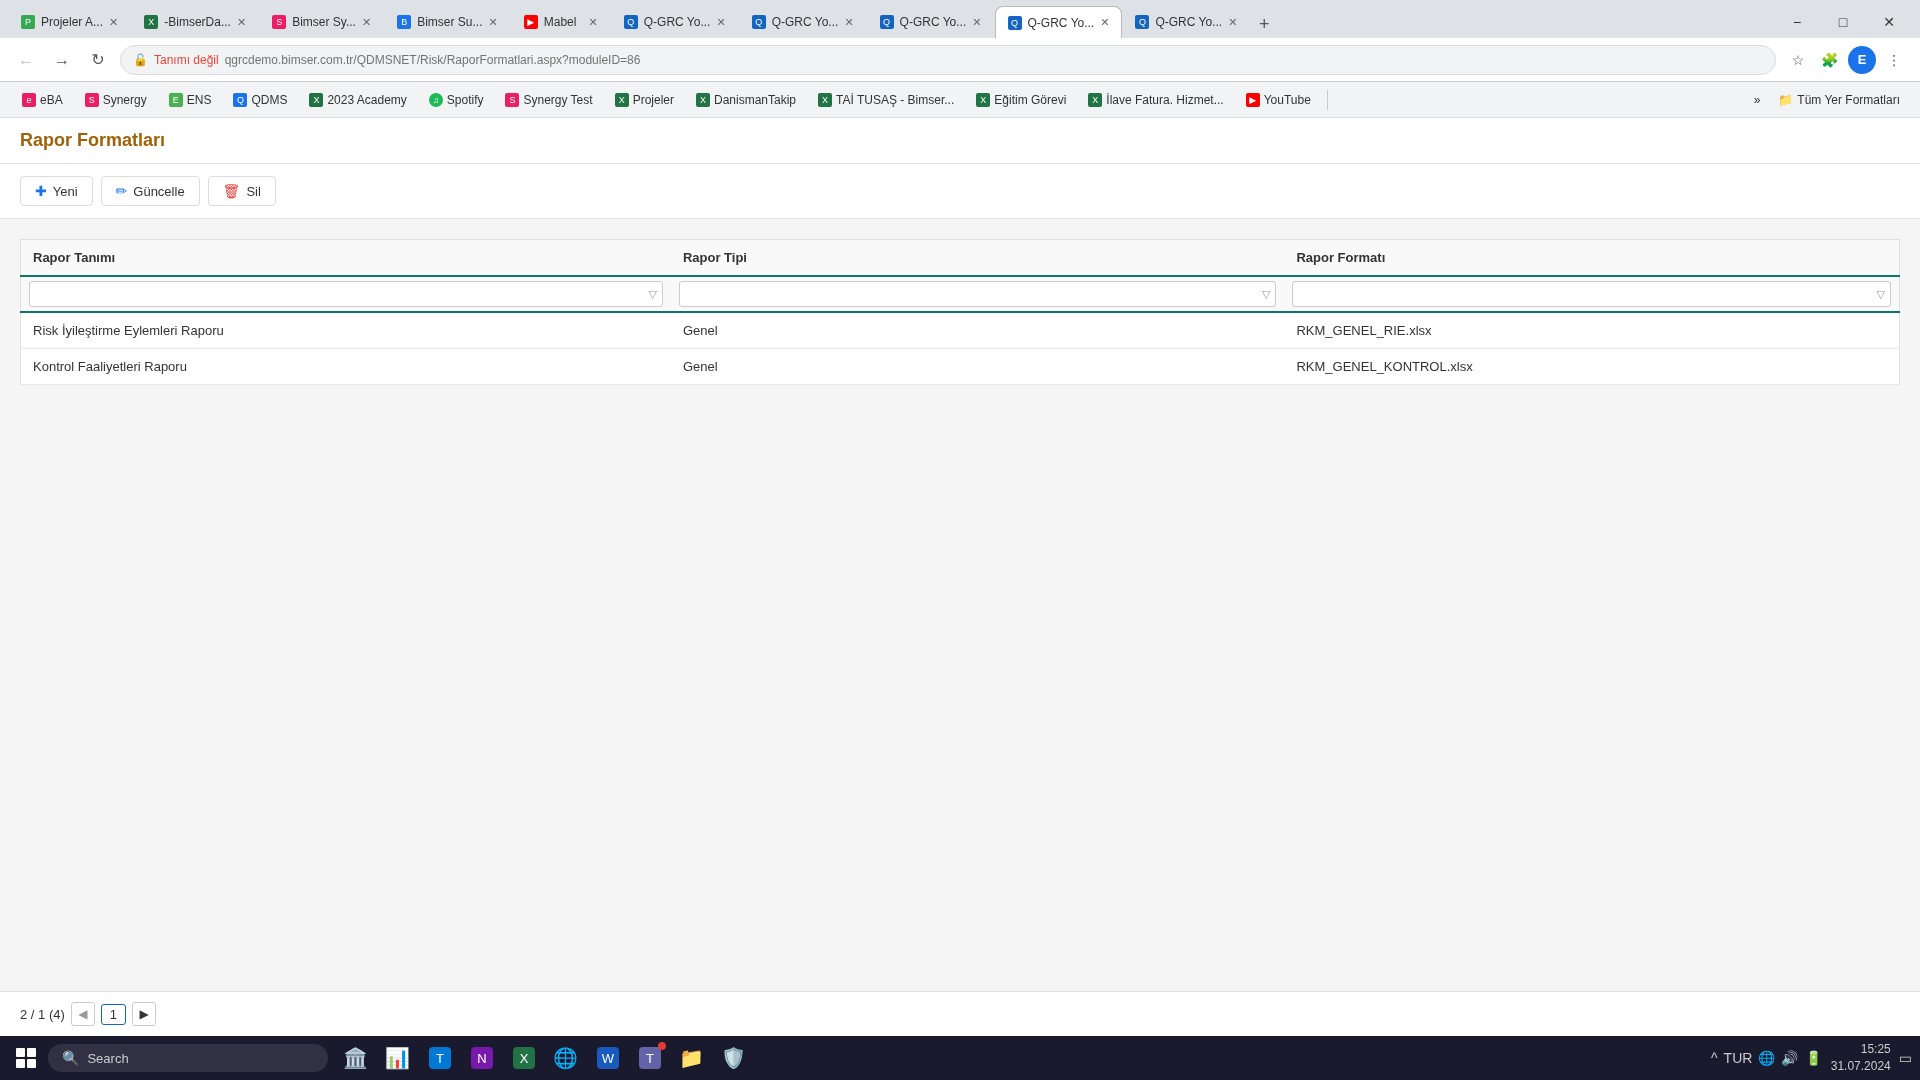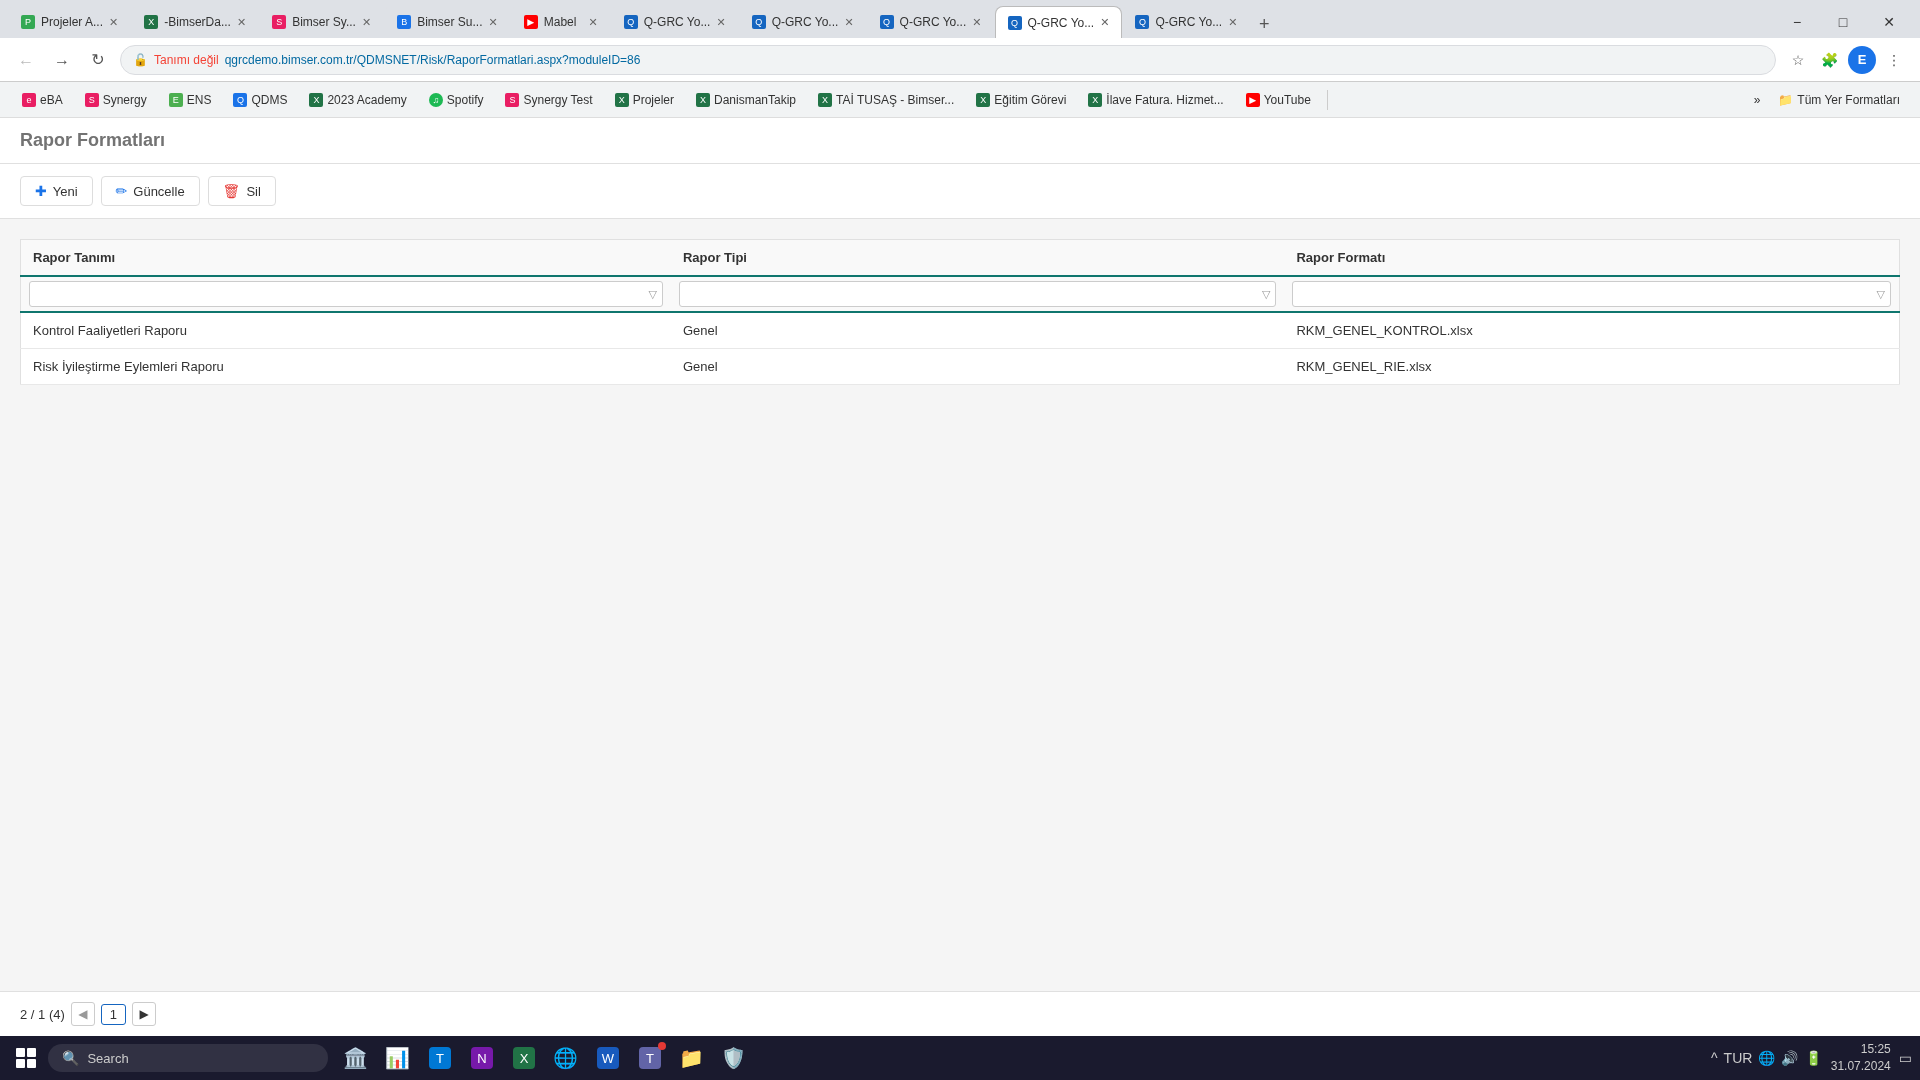--- a/index.html
+++ b/index.html
@@ -29,21 +29,21 @@
     .bookmark-icon { width: 14px; height: 14px; border-radius: 2px; flex-shrink: 0; display: flex; align-items: center; justify-content: center; font-size: 10px; }
     .bookmark-more { margin-left: auto; display: flex; align-items: center; gap: 4px; padding: 4px 8px; border-radius: 4px; cursor: pointer; font-size: 12px; color: #333; }
     .bookmark-separator { width: 1px; height: 20px; background: #ccc; margin: 0 4px; }
     .bookmark-folder { display: flex; align-items: center; gap: 4px; padding: 4px 8px; border-radius: 4px; cursor: pointer; font-size: 12px; color: #333; }
 
     
     .page-content { background: #f5f5f5; width: 100%; height: calc(1080px - 38px - 44px - 36px - 44px);  display: flex; flex-direction: column; }
 
     
     .page-header { background: #ffffff; padding: 12px 20px; border-bottom: 1px solid #e0e0e0; }
-    .page-title { font-size: 18px; font-weight: 600; color: #737373; }
+    .page-title { font-size: 18px; font-weight: 600; color: #a16207; }
 
     
     .toolbar { display: flex; align-items: center; gap: 8px; padding: 12px 20px; background: #ffffff; border-bottom: 1px solid #e0e0e0; }
     .toolbar-btn { display: flex; align-items: center; gap: 6px; padding: 6px 14px; border: 1px solid #ddd; border-radius: 4px; background: #fff; cursor: pointer; font-size: 13px; color: #333; }
     .toolbar-btn .btn-icon { font-size: 14px; }
     .toolbar-btn.new .btn-icon { color: #1a73e8; }
     .toolbar-btn.update .btn-icon { color: #1a73e8; }
     .toolbar-btn.delete .btn-icon { color: #e53935; }
 
     
@@ -153,21 +153,21 @@
   </div>
 
   <div class="address-bar">
     <div class="nav-btn disabled">←</div>
     <div class="nav-btn">→</div>
     <div class="nav-btn">↻</div>
 
     <div style="flex:1; display:flex; align-items:center; height:30px; border:1px solid #dadce0; border-radius:16px; padding: 0 12px; background:#f1f3f4; gap:6px;">
       <span style="color:#f44336; font-size:12px;">🔓</span>
       <span style="color:#f44336; font-size:12px;">Tanımı değil</span>
-      <span style="font-size:12px; color:#0369a1;">qgrcdemo.bimser.com.tr/QDMSNET/Risk/RaporFormatlari.aspx?moduleID=86</span>
+      <span style="font-size:12px; color:#737373;">qgrcdemo.bimser.com.tr/QDMSNET/Risk/RaporFormatlari.aspx?moduleID=86</span>
     </div>
 
     <div class="address-actions">
       <div class="addr-action-btn">☆</div>
       <div class="addr-action-btn">🧩</div>
       <div class="addr-action-btn">
         <div class="profile-btn">E</div>
       </div>
       <div class="addr-action-btn">⋮</div>
     </div>
@@ -291,29 +291,29 @@
               <span class="filter-icon">▽</span>
             </div>
           </th>
         </tr>
       </thead>
       <tbody>
 
 
 
         <tr>
+          <td>Risk İyileştirme Eylemleri Raporu</td>
+          <td>Genel</td>
+          <td>RKM_GENEL_RIE.xlsx</td>
+        </tr>
+
+        <tr>
           <td>Kontrol Faaliyetleri Raporu</td>
           <td>Genel</td>
           <td>RKM_GENEL_KONTROL.xlsx</td>
-        </tr>
-
-        <tr>
-          <td>Risk İyileştirme Eylemleri Raporu</td>
-          <td>Genel</td>
-          <td>RKM_GENEL_RIE.xlsx</td>
         </tr>
       </tbody>
     </table>
   </div>
 
   <div class="pagination">
     <span>2 / 1 (4)</span>
     <div class="page-btn" style="color:#999;">◀</div>
     <div class="page-current">1</div>
     <div class="page-btn">▶</div>

